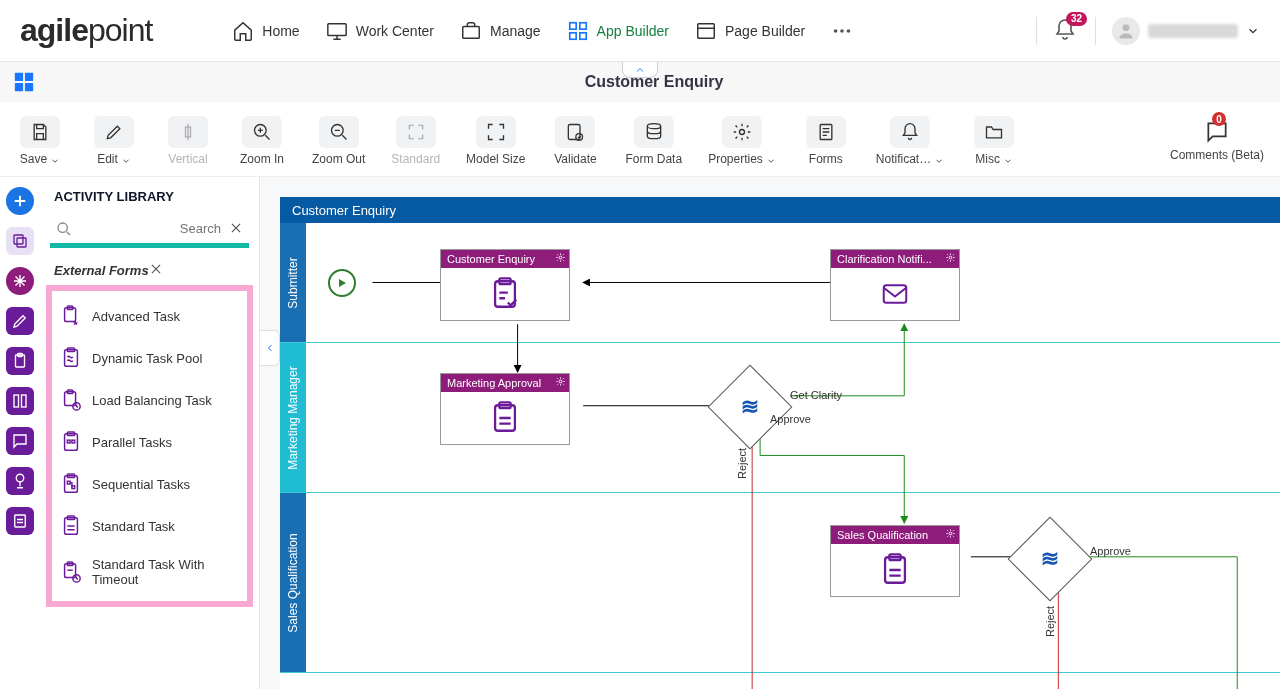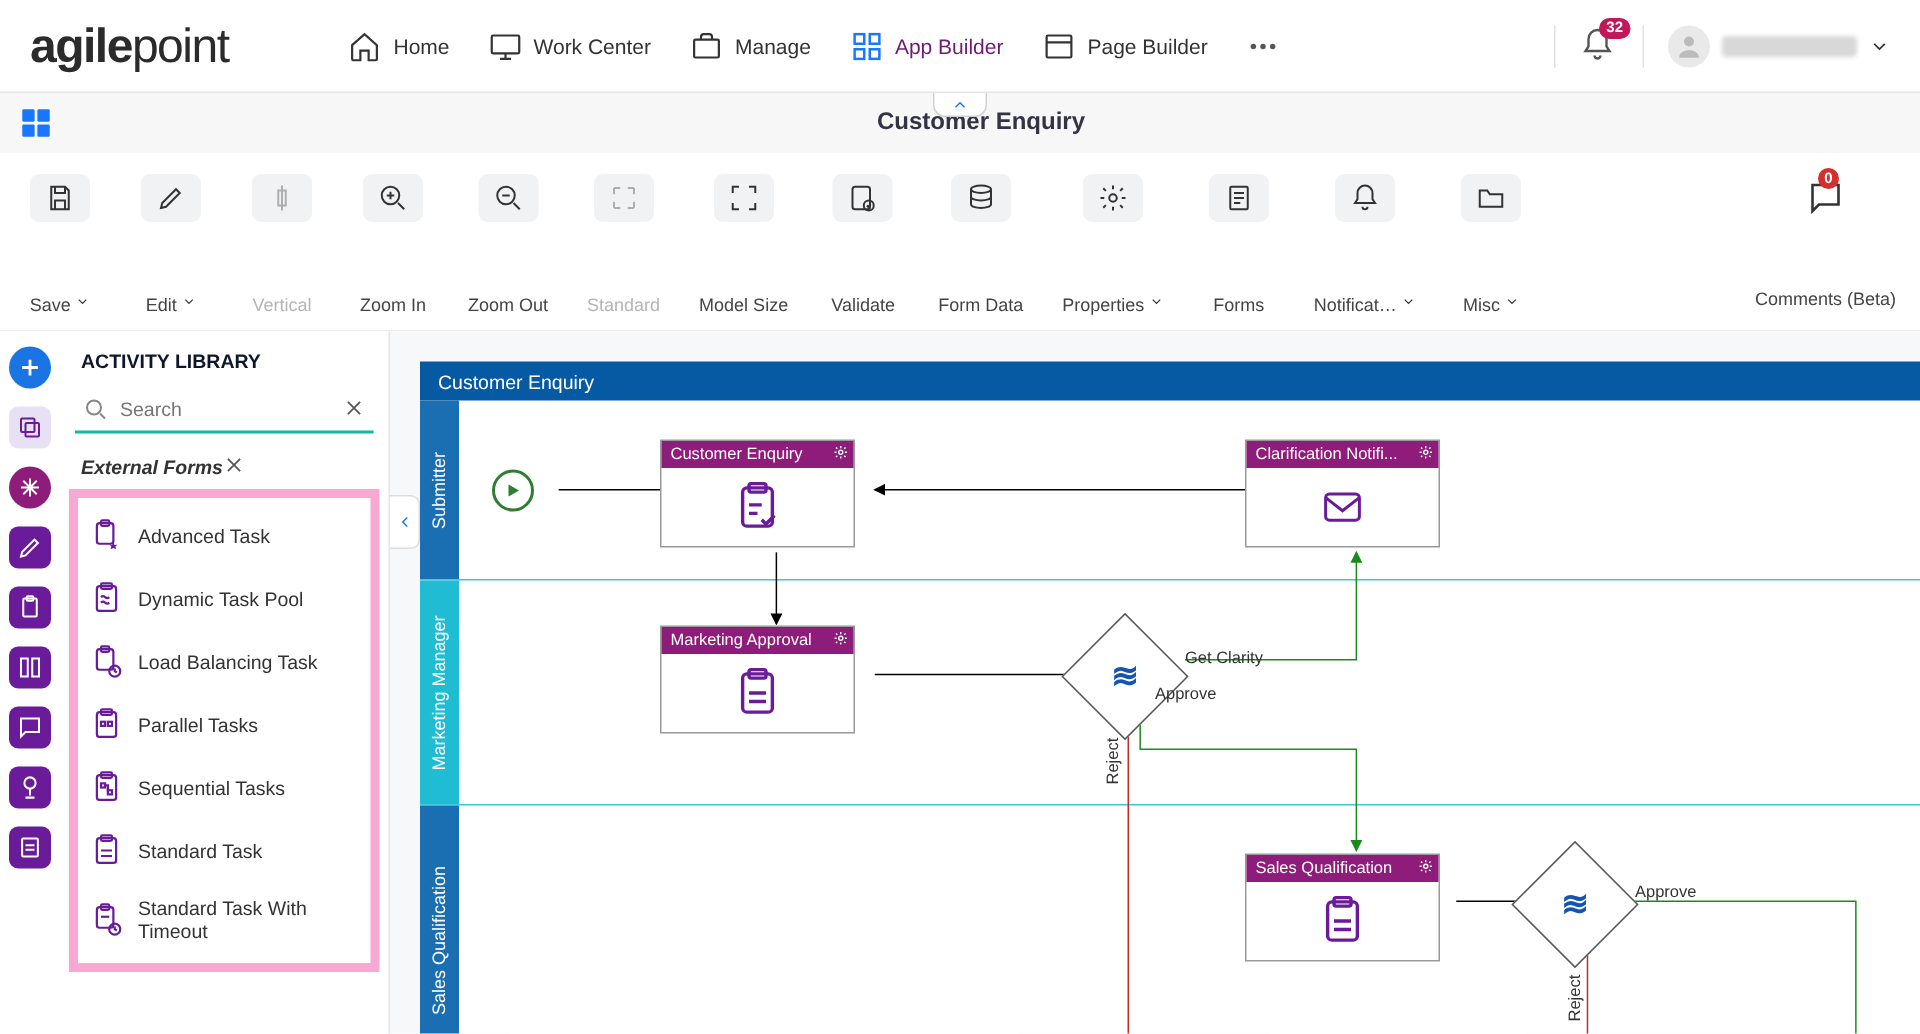--- a/index.html
+++ b/index.html
@@ -3,57 +3,57 @@
 <meta charset="utf-8">
 <style>
   * { box-sizing: border-box; }
   html,body { margin:0; padding:0; font-family: "Segoe UI", Arial, sans-serif; font-size:14px; color:#333; background:#fff; width:1280px; height:689px; overflow:hidden;}
   
   .topnav { display:flex; align-items:center; height:62px; border-bottom:1px solid #e6e6e6; padding:0 20px; }
   .logo { font-size:32px; font-weight:700; letter-spacing:-1px; color:#2b2b2b; margin-right:80px; white-space:nowrap;}
   .logo .thin { font-weight:300;}
   .navitems { display:flex; gap:26px; flex:1; }
   .navitem { display:flex; align-items:center; gap:8px; color:#333; cursor:pointer; }
-  .navitem.active { color:#701a75; }
+  .navitem.active { color:#15803d; }
   .navitem .ic { width:22px; height:22px; display:flex; align-items:center; justify-content:center;}
   .navright { display:flex; align-items:center; gap:16px; margin-left:20px;}
   .sep { width:1px; height:28px; background:#e0e0e0;}
   .bell { position:relative; width:26px; height:26px; cursor:pointer;}
   .badge { position:absolute; top:-6px; right:-8px; background:#c2185b; color:#fff; font-size:10px; font-weight:bold; border-radius:10px; padding:1px 5px; line-height:12px;}
   .avatar { width:28px; height:28px; border-radius:50%; background:#e9e9e9; display:flex; align-items:center; justify-content:center;}
   .userbox { display:flex; align-items:center; gap:8px; cursor:pointer;}
   .usernm { width:90px; height:14px; background:#d8d8d8; border-radius:3px; filter:blur(1.5px);}
   .chev { width:14px; height:14px; }
   .collapse-tab { position:absolute; left:50%; top:62px; transform:translateX(-50%); width:36px; height:16px; background:#fff; border:1px solid #d0d0d0; border-top:none; border-radius:0 0 8px 8px; display:flex; align-items:center; justify-content:center; z-index:10; cursor:pointer;}
   
   .titlebar { display:flex; align-items:center; height:40px; background:#f7f7f8; padding:0 10px; position:relative;}
   .gridbtn { width:28px; height:28px; display:flex; align-items:center; justify-content:center; cursor:pointer;}
   .gridbtn svg rect { fill:#1976ff;}
   .apptitle { flex:1; text-align:center; color:#334; font-weight:700; font-size:16px;}
   
   .toolbar { display:flex; padding:8px 10px; gap:14px; background:#fff; border-bottom:1px solid #eee; align-items:flex-start;}
   .tbtn { display:flex; flex-direction:column; align-items:center; justify-content:flex-start; min-width:60px; padding:6px 6px 2px; cursor:pointer;}
   .tbtn .box { width:40px; height:32px; background:#f1f2f4; border-radius:6px; display:flex; align-items:center; justify-content:center; margin-bottom:4px;}
-  .tbtn .lbl { font-size:12px; color:#444; display:flex; align-items:flex-start; gap:3px; white-space:nowrap;margin-top:44px;}
+  .tbtn .lbl { font-size:12px; color:#444; display:flex; align-items:flex-end; gap:3px; white-space:nowrap;}
   .tbtn.disabled .lbl { color:#b5b5b5;}
   .tbtn.disabled svg { opacity:.35;}
   .toolbar-spacer { flex:1;}
   .comments { position:relative; }
   .comments .cbadge{ position:absolute; top:-4px; right:4px; background:#d32f2f; color:#fff; font-size:10px; font-weight:bold; border-radius:8px; width:14px; height:14px; display:flex; align-items:center; justify-content:center;}
   
   .main { display:flex; height:calc(689px - 62px - 40px - 70px); }
   .leftrail { width:40px; background:#fff; padding-top:10px; display:flex; flex-direction:column; align-items:center; gap:12px;}
   .railbtn { width:28px; height:28px; border-radius:6px; display:flex; align-items:center; justify-content:center; cursor:pointer; color:#6a1b9a;}
   .railbtn.add { background:#1b74e4; color:#fff; border-radius:50%;}
   .railbtn.sel { background:#e8e0f5; color:#6a1b9a;}
   .railbtn svg { width:18px; height:18px;}
   .library { width:220px; border-right:1px solid #e5e5e5; background:#fff; display:flex; flex-direction:column; position:relative;}
   .libhdr { font-weight:700; font-size:13px; color:#0f172a; padding:12px 14px 10px;}
   .search { margin:0 10px 8px; position:relative;}
-  .search input { width:100%; padding:7px 28px 7px 30px; border:none; border-bottom:2px solid #14b8a6; outline:none; font-size:13px; color:#555; background:#fff;}
+  .search input { width:100%; padding:7px 28px 7px 30px; border:none; border-bottom:5px solid #14b8a6; outline:none; font-size:13px; color:#555; background:#fff;text-align:right;}
   .search .sico { position:absolute; left:6px; top:7px; color:#888;}
   .search .xico { position:absolute; right:6px; top:7px; color:#666; cursor:pointer;}
   .cat { padding:6px 14px 6px; font-weight:700; color:#333; font-size:13px; display:flex; align-items:center;font-style:italic;}
   .cat .xico{ color:#666; cursor:pointer;}
   .itemlist { border:6px solid #f9a8d4; margin:0 6px 6px 6px; padding:4px 0;}
   .libitem { display:flex; align-items:center; gap:10px; padding:10px 8px; cursor:grab; color:#333; font-size:13px;}
   .libitem .iic { width:22px; height:22px; flex:0 0 22px; display:flex; align-items:center; justify-content:center; color:#6a1b9a;}
   .canvaswrap { flex:1; background:#f7f8f9; position:relative; overflow:hidden;}
   .collapse-lib { position:absolute; left:260px; top:330px; width:20px; height:36px; background:#fff; border:1px solid #ddd; border-left:none; border-radius:0 6px 6px 0; display:flex; align-items:center; justify-content:center; z-index:5; cursor:pointer;}
   

